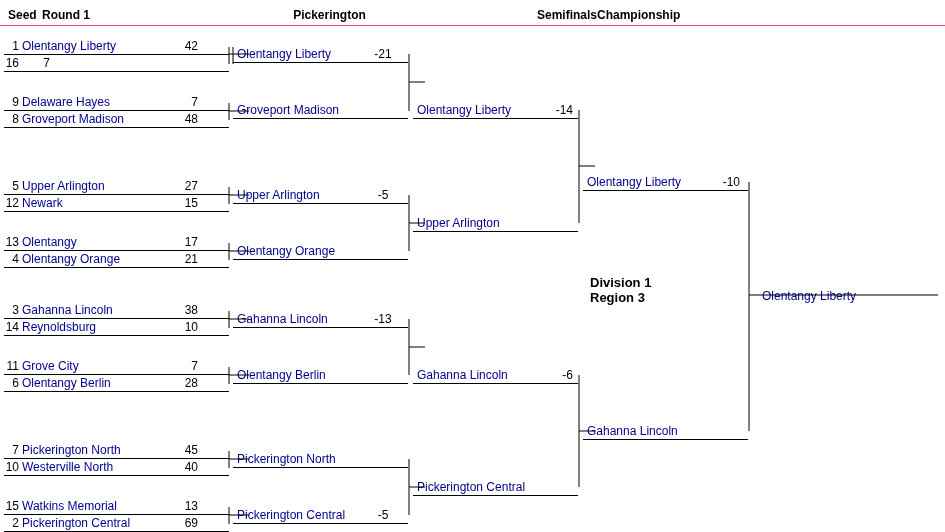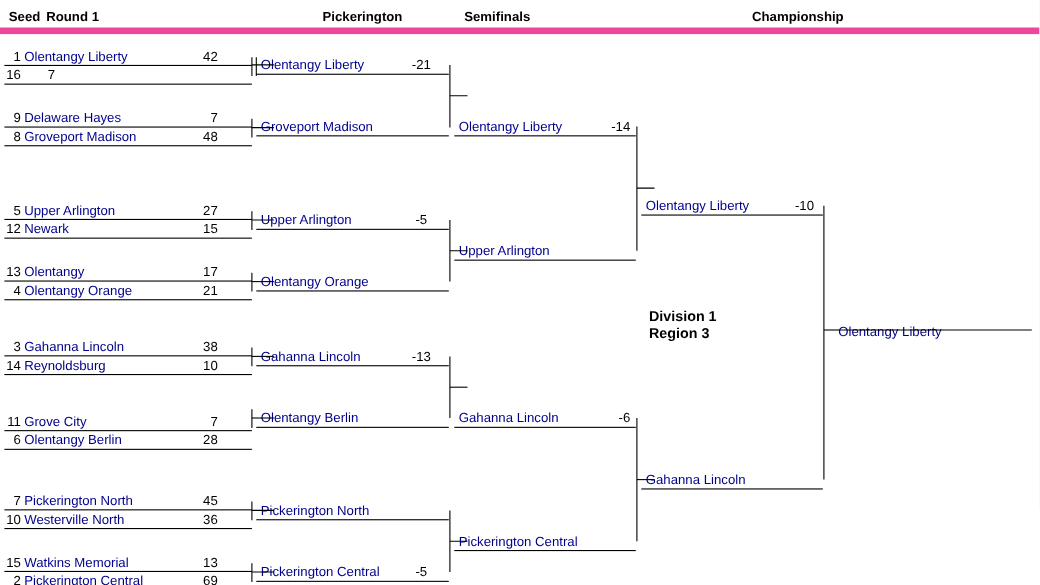--- a/index.html
+++ b/index.html
@@ -84,26 +84,26 @@
     .champ-name { color: #00008B; width: 125px; padding-left: 4px; }
     .champ-score { width: 32px; text-align: right; }
 
     .state-name { color: #00008B; width: 160px; padding-left: 4px; }
   </style>
 </head>
 <body>
 
 <div class="bracket-container">
 
-  <div class="header-row" style="display:flex; padding:0 4px 3px 4px; border-bottom:6px solid #ec4899;">
+  <div class="header-row" style="display:flex; padding:0 4px 3px 4px; border-bottom:1px solid #ec4899;">
     <div class="col-seed header-col" style="width:38px; text-align:left;"><span>Seed</span></div>
     <div class="header-col" style="width:195px; text-align:left;"><span>Round 1</span></div>
     <div class="header-col" style="width:185px; text-align:center;"><span>Pickerington</span></div>
-    <div class="header-col" style="width:175px; text-align:left;"><span>Semifinals</span></div>
-    <div class="header-col" style="width:170px; text-align:right;"><span>Championship</span></div>
+    <div class="header-col" style="width:175px; text-align:right;"><span>Semifinals</span></div>
+    <div class="header-col" style="width:170px; text-align:left;"><span>Championship</span></div>
   </div>
 
   <div style="position:relative; width:945px; height:498px;">
 
     <div style="position:absolute; top:8px; left:4px; width:229px;">
       <div class="r1-team">
         <span class="seed-num">1</span>
         <span class="t-name">Olentangy Liberty</span>
         <span class="t-score">42</span>
       </div>
@@ -158,21 +158,21 @@
         <span class="t-name">Gahanna Lincoln</span>
         <span class="t-score">38</span>
       </div>
       <div class="r1-team">
         <span class="seed-num">14</span>
         <span class="t-name">Reynoldsburg</span>
         <span class="t-score">10</span>
       </div>
     </div>
 
-    <div style="position:absolute; top:340px; left:4px; width:229px;">
+    <div style="position:absolute; top:328px; left:4px; width:229px;">
       <div class="r1-team">
         <span class="seed-num">11</span>
         <span class="t-name">Grove City</span>
         <span class="t-score">7</span>
       </div>
       <div class="r1-team">
         <span class="seed-num">6</span>
         <span class="t-name">Olentangy Berlin</span>
         <span class="t-score">28</span>
       </div>
@@ -180,21 +180,21 @@
 
     <div style="position:absolute; top:412px; left:4px; width:229px;">
       <div class="r1-team">
         <span class="seed-num">7</span>
         <span class="t-name">Pickerington North</span>
         <span class="t-score">45</span>
       </div>
       <div class="r1-team">
         <span class="seed-num">10</span>
         <span class="t-name">Westerville North</span>
-        <span class="t-score">36</span>
+        <span class="t-score">40</span>
       </div>
     </div>
 
     <div style="position:absolute; top:468px; left:4px; width:229px;">
       <div class="r1-team">
         <span class="seed-num">15</span>
         <span class="t-name">Watkins Memorial</span>
         <span class="t-score">13</span>
       </div>
       <div class="r1-team">

